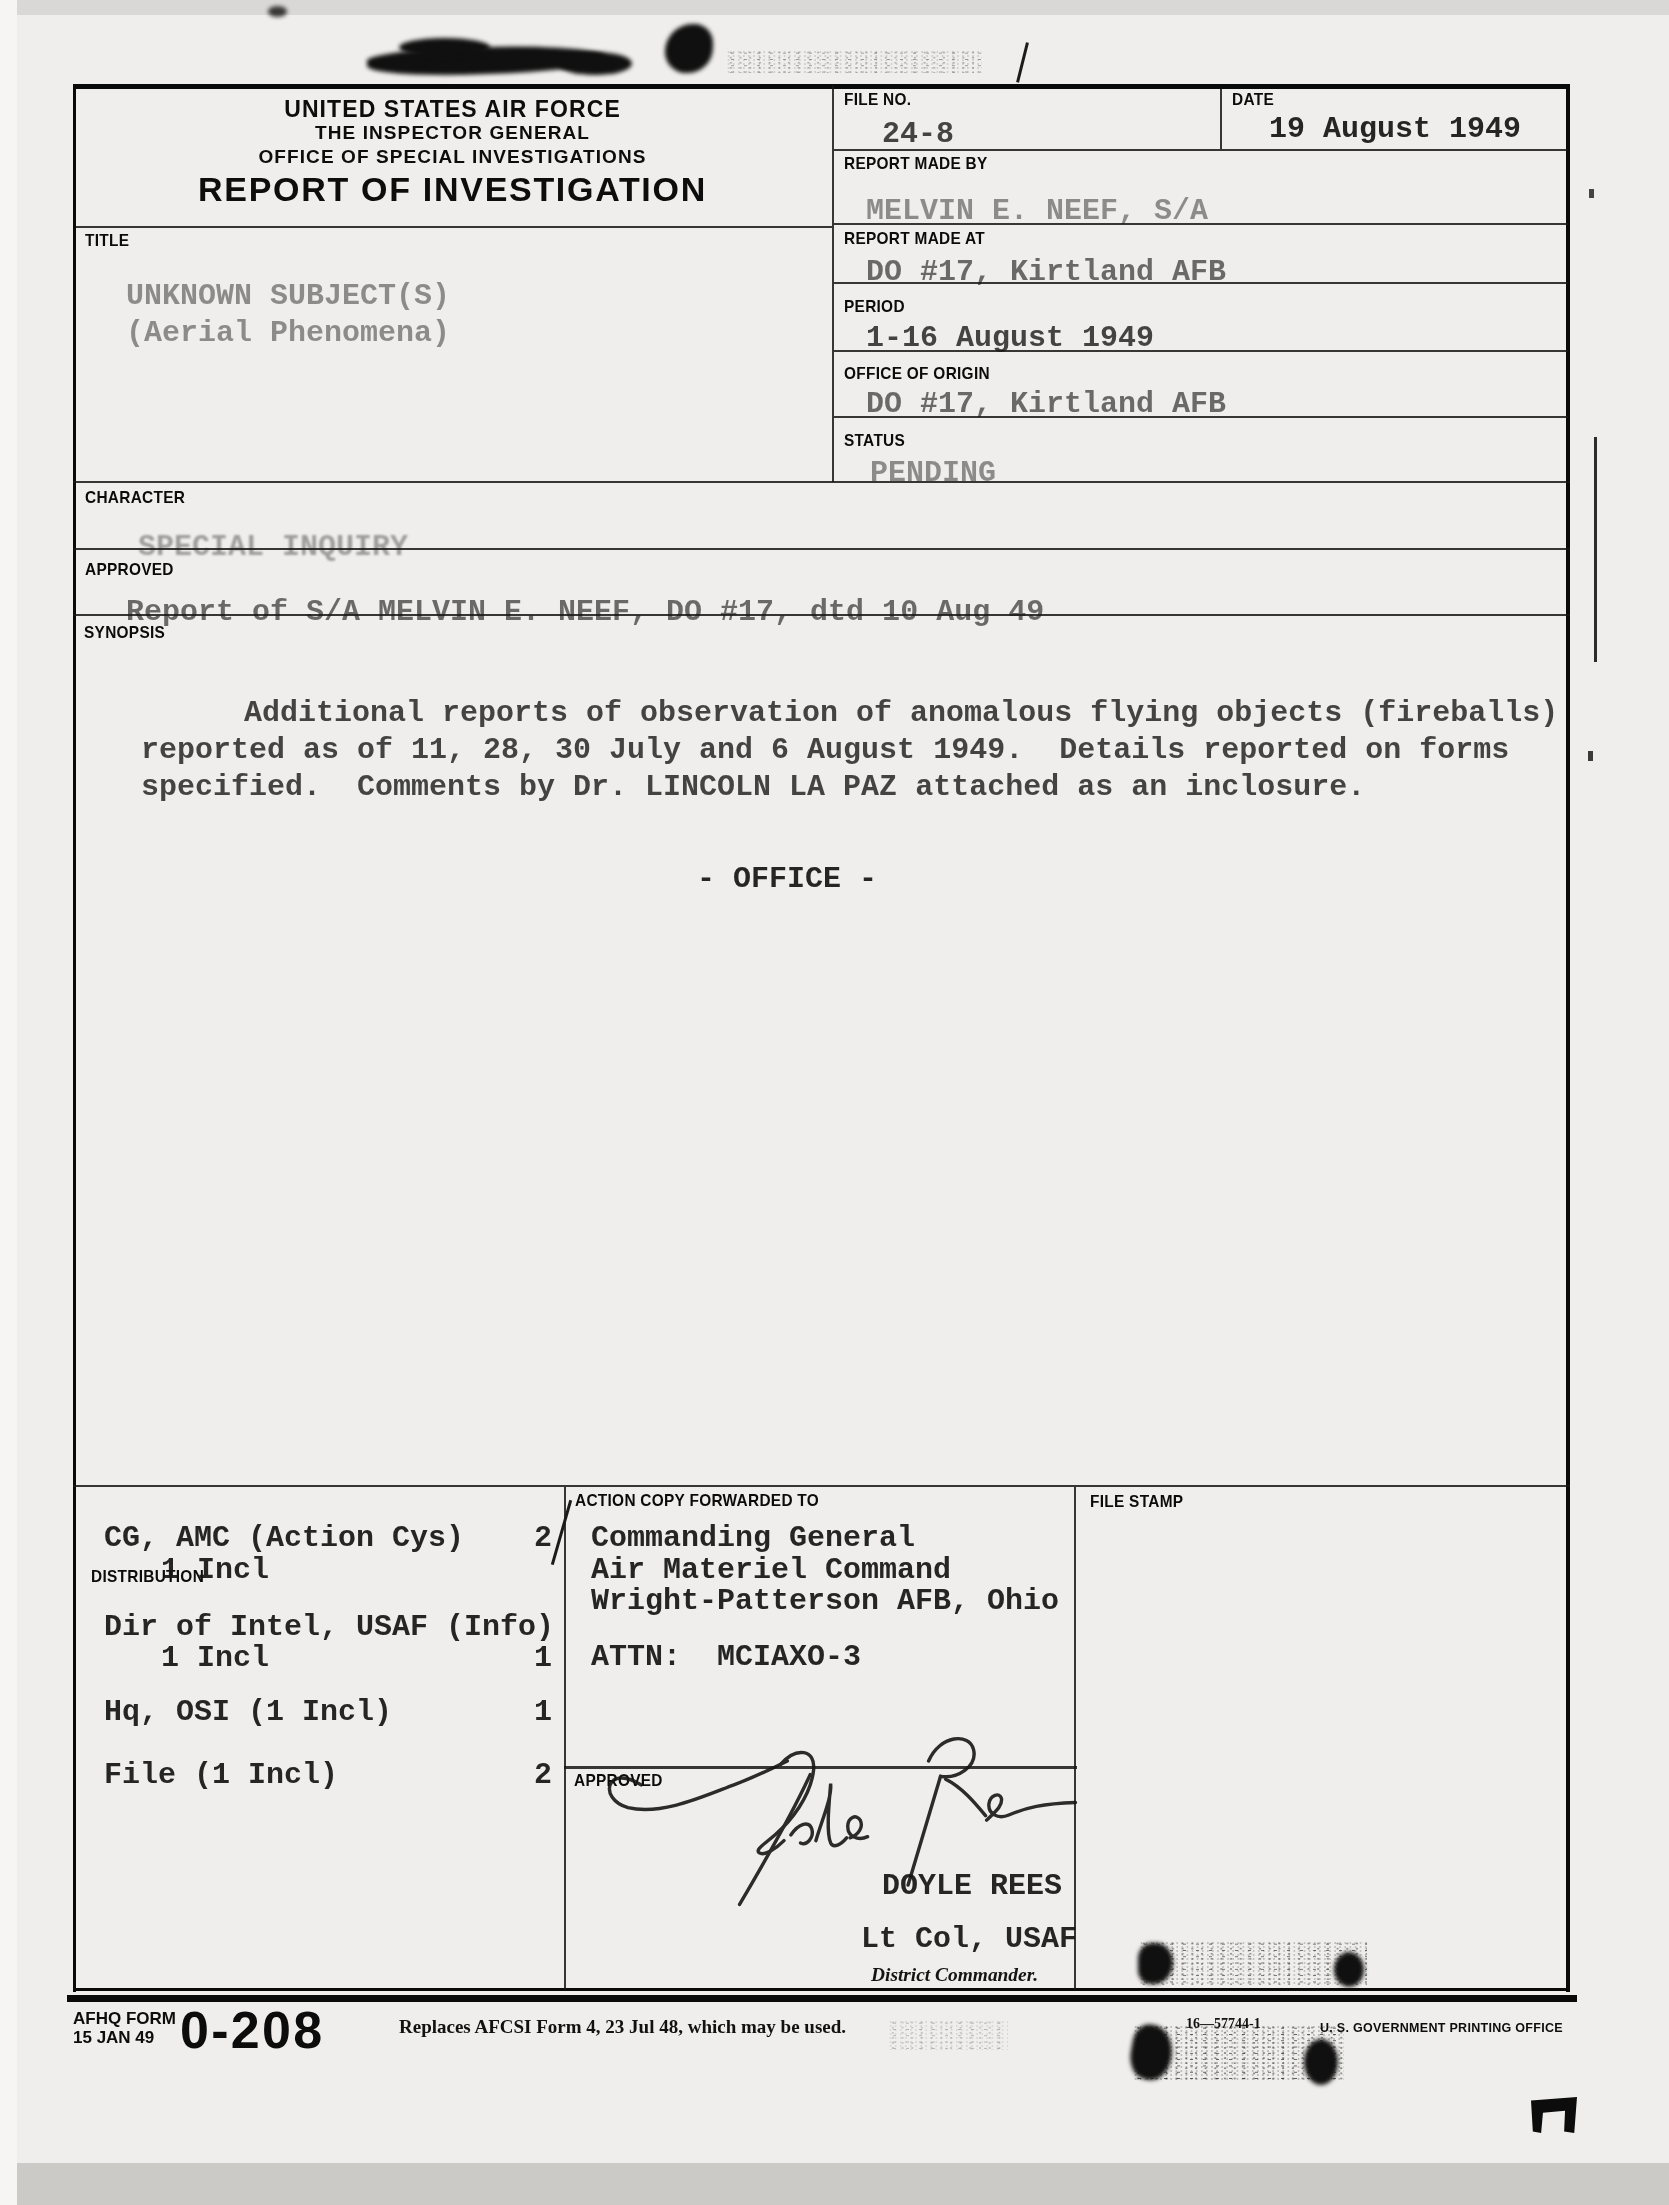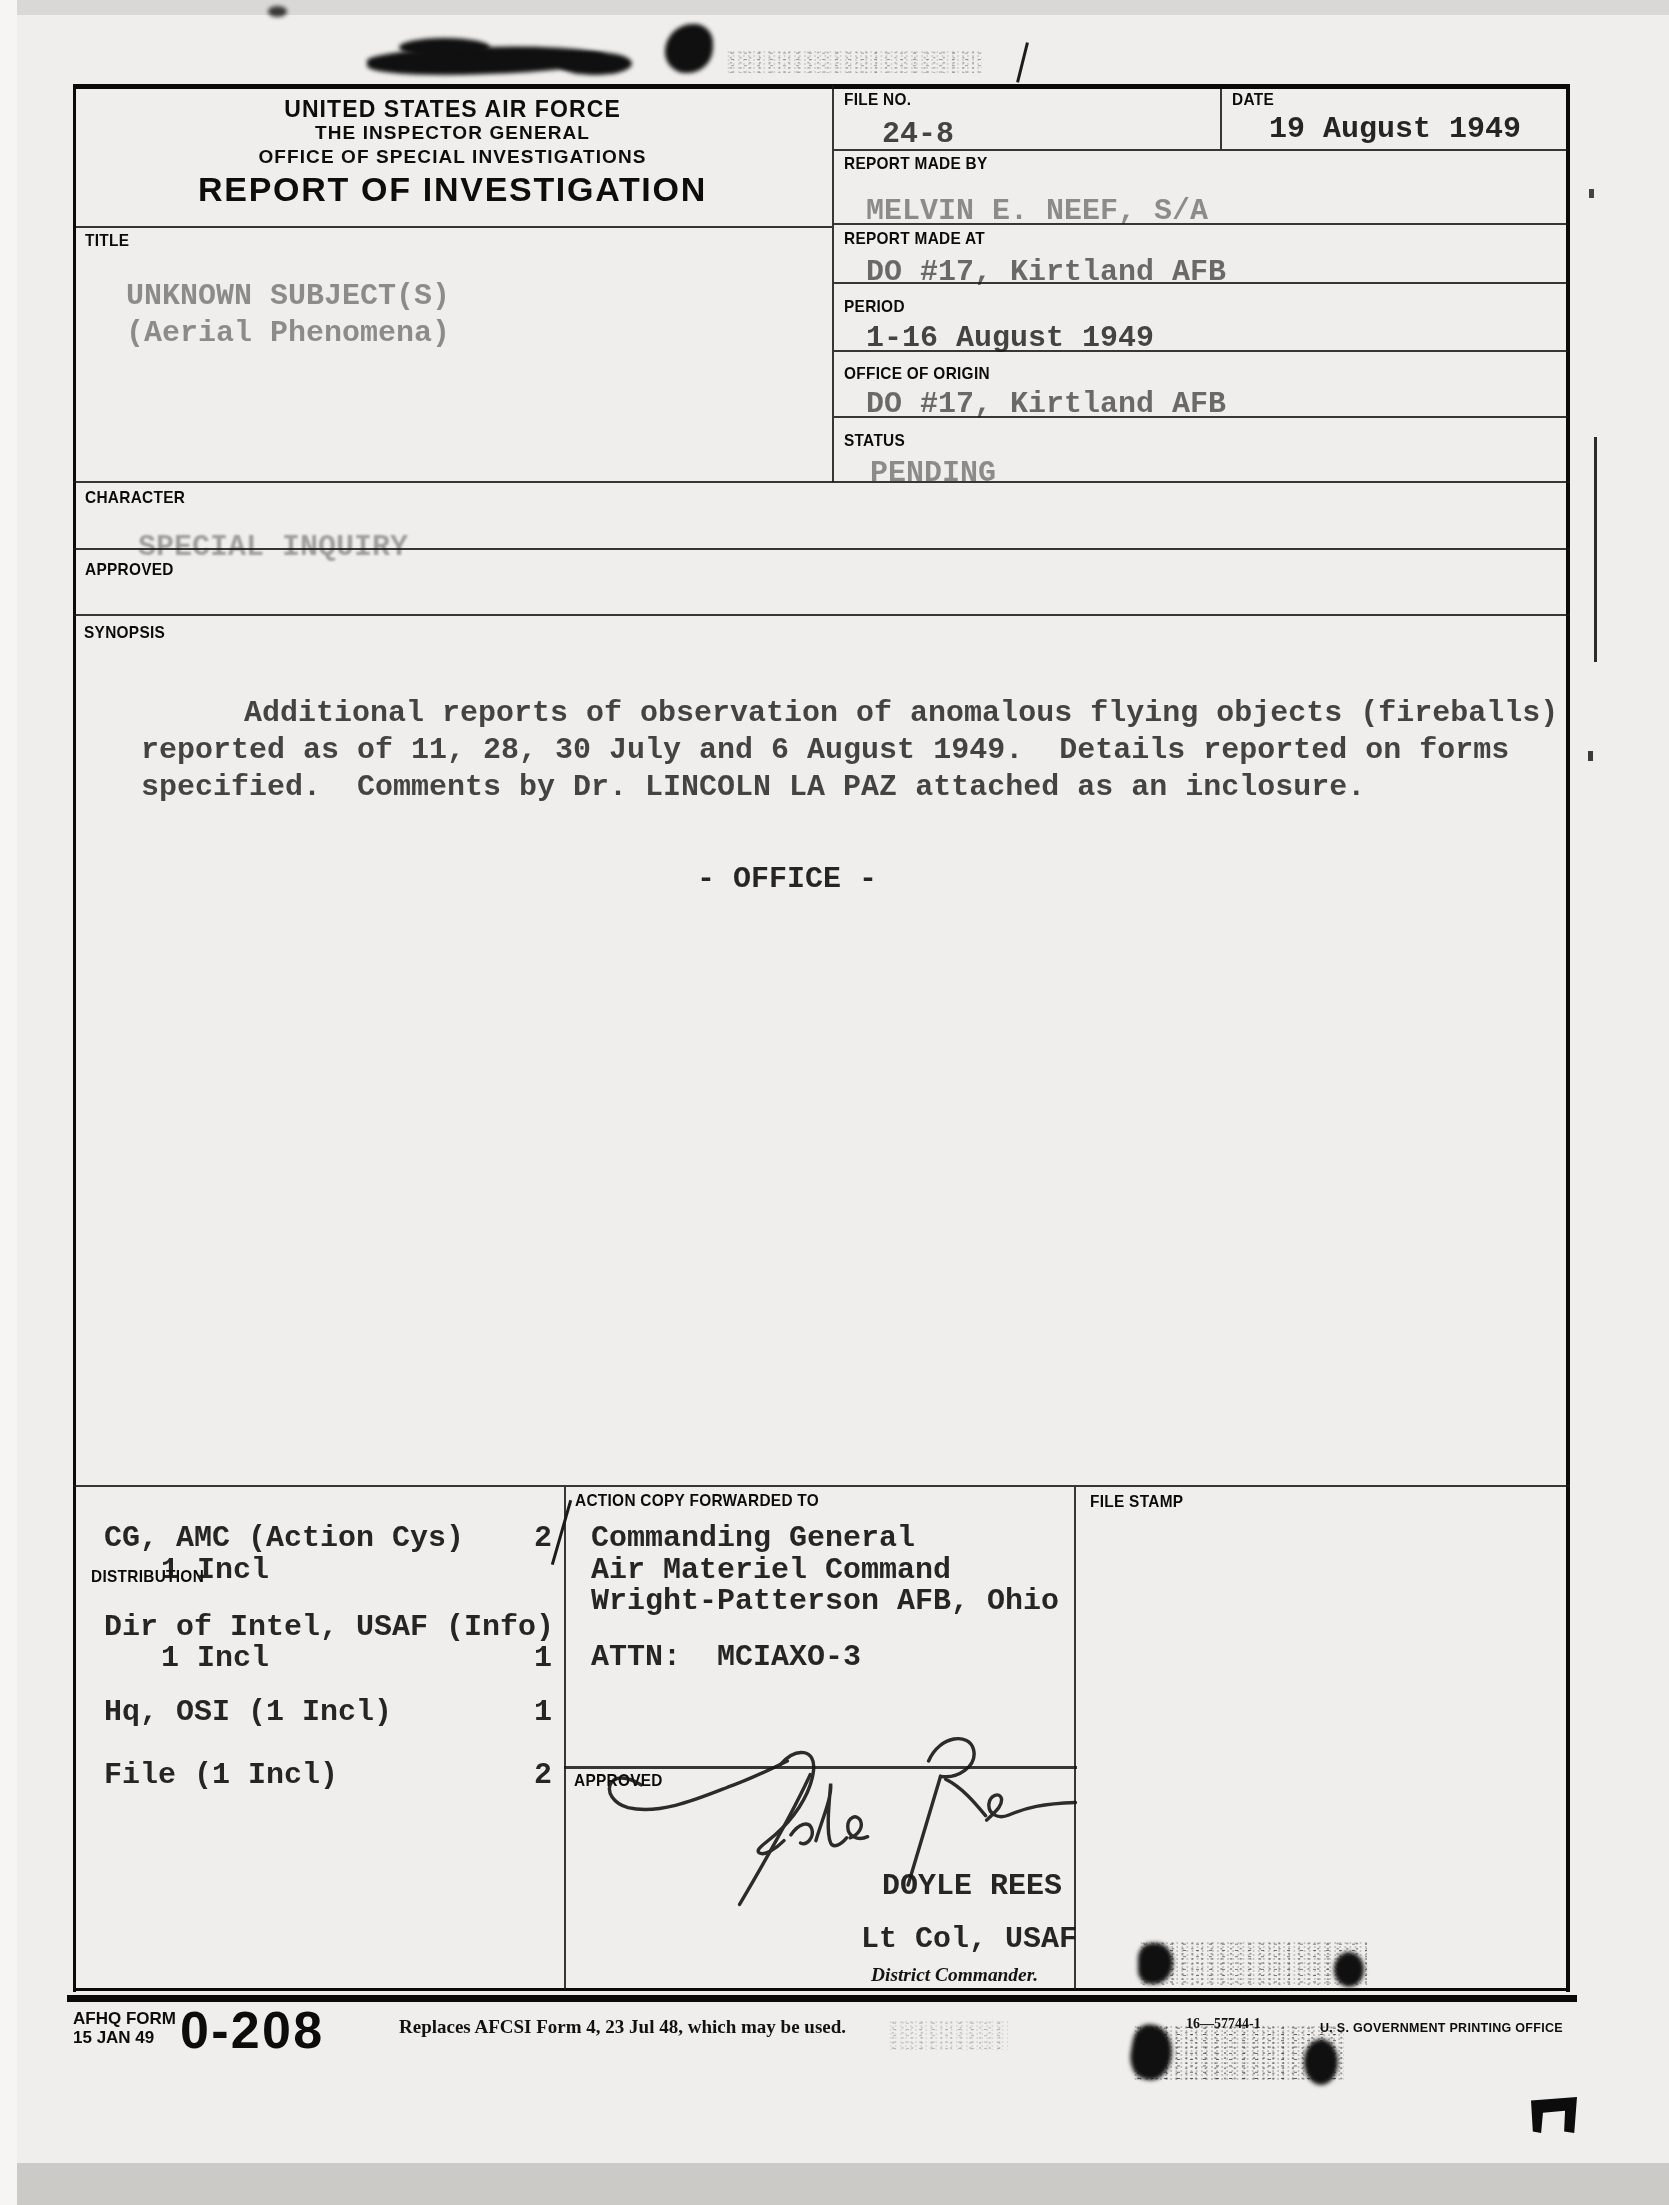--- a/index.html
+++ b/index.html
@@ -127,20 +127,21 @@
   <div class="typed fade3" style="left:870px;top:456px;">PENDING</div>
 
   <div class="lbl" style="left:85px;top:232px;">TITLE</div>
   <div class="typed fade3" style="left:126px;top:279px;">UNKNOWN SUBJECT(S)</div>
   <div class="typed fade3" style="left:126px;top:316px;">(Aerial Phenomena)</div>
 
   <div class="lbl" style="left:85px;top:489px;">CHARACTER</div>
   <div class="typed fade4" style="left:138px;top:530px;">SPECIAL INQUIRY</div>
 
   <div class="lbl" style="left:85px;top:561px;">APPROVED</div>
+  <div class="typed fade2" style="left:126px;top:595px;">Report of S/A MELVIN E. NEEF, DO #17, dtd 10 Aug 49</div>
 
   <div class="lbl" style="left:84px;top:624px;">SYNOPSIS</div>
   <div class="typed fade1" style="left:244px;top:696px;">Additional reports of observation of anomalous flying objects (fireballs)</div>
   <div class="typed fade1" style="left:141px;top:733px;">reported as of 11, 28, 30 July and 6 August 1949.  Details reported on forms</div>
   <div class="typed fade1" style="left:141px;top:770px;">specified.  Comments by Dr. LINCOLN LA PAZ attached as an inclosure.</div>
   <div class="typed strong" style="left:697px;top:862px;">- OFFICE -</div>
 
   <div class="lbl" style="left:91px;top:1568px;">DISTRIBUTION</div>
   <div class="typed strong" style="left:104px;top:1521px;">CG, AMC (Action Cys)</div>
   <div class="typed strong" style="left:534px;top:1521px;">2</div>

